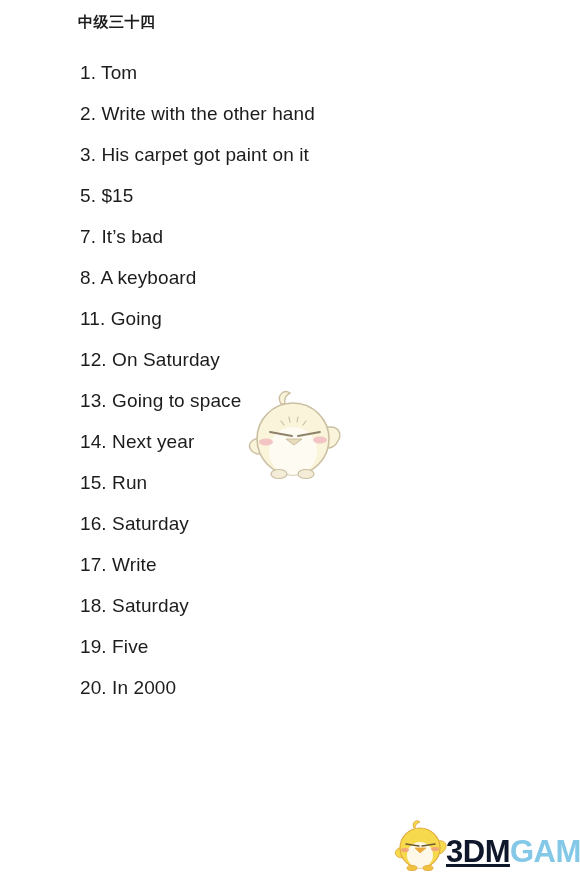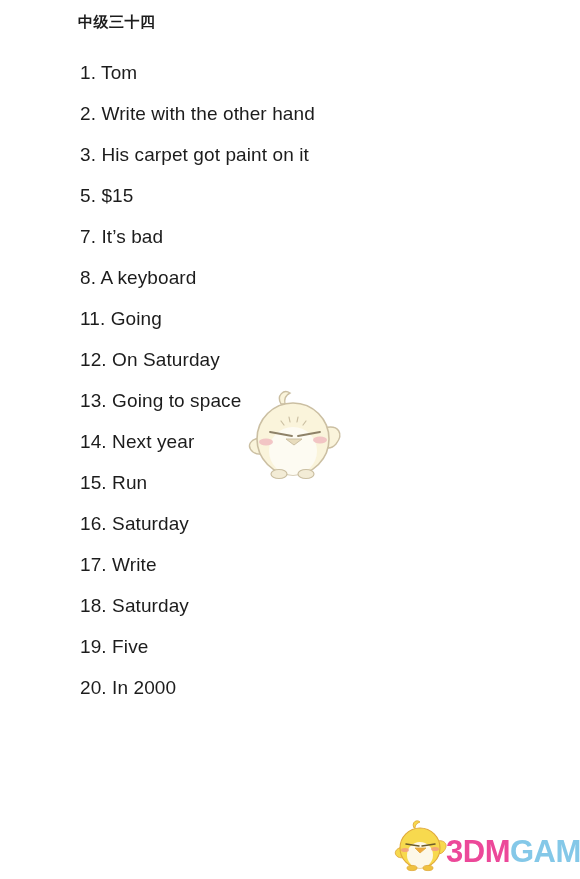--- a/index.html
+++ b/index.html
@@ -93,21 +93,21 @@
   }
   .logo-wordmark {
     font-size: 31px;
     font-weight: bold;
     letter-spacing: -0.5px;
     line-height: 1;
     position: relative;
     top: 5px;
     white-space: nowrap;
   }
-  .logo-3dm { color: #ec4899; }
+  .logo-3dm { color: #0f172a; text-decoration: underline; }
   .logo-game { color: #84c8e8; }
 </style>
 </head>
 <body>
 
 <div id="page">
 
   <div class="watermark">
     <svg viewBox="0 0 106 98" width="106" height="98" aria-hidden="true">
 

